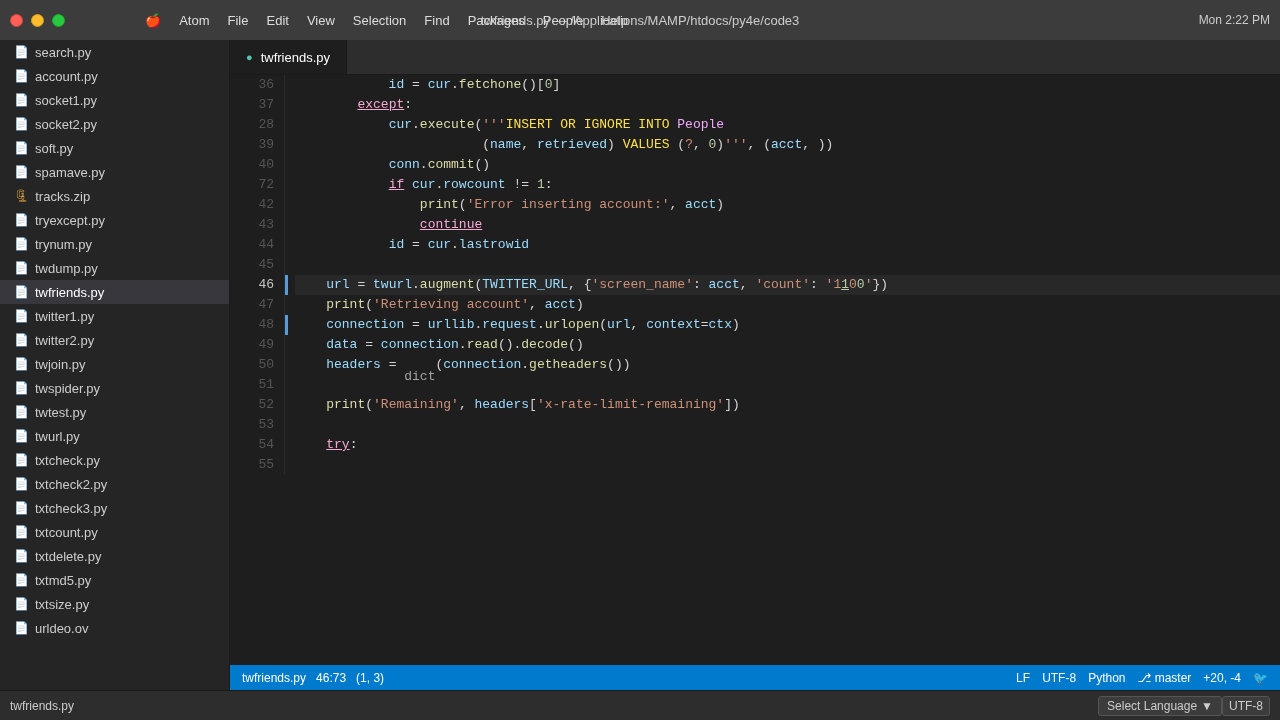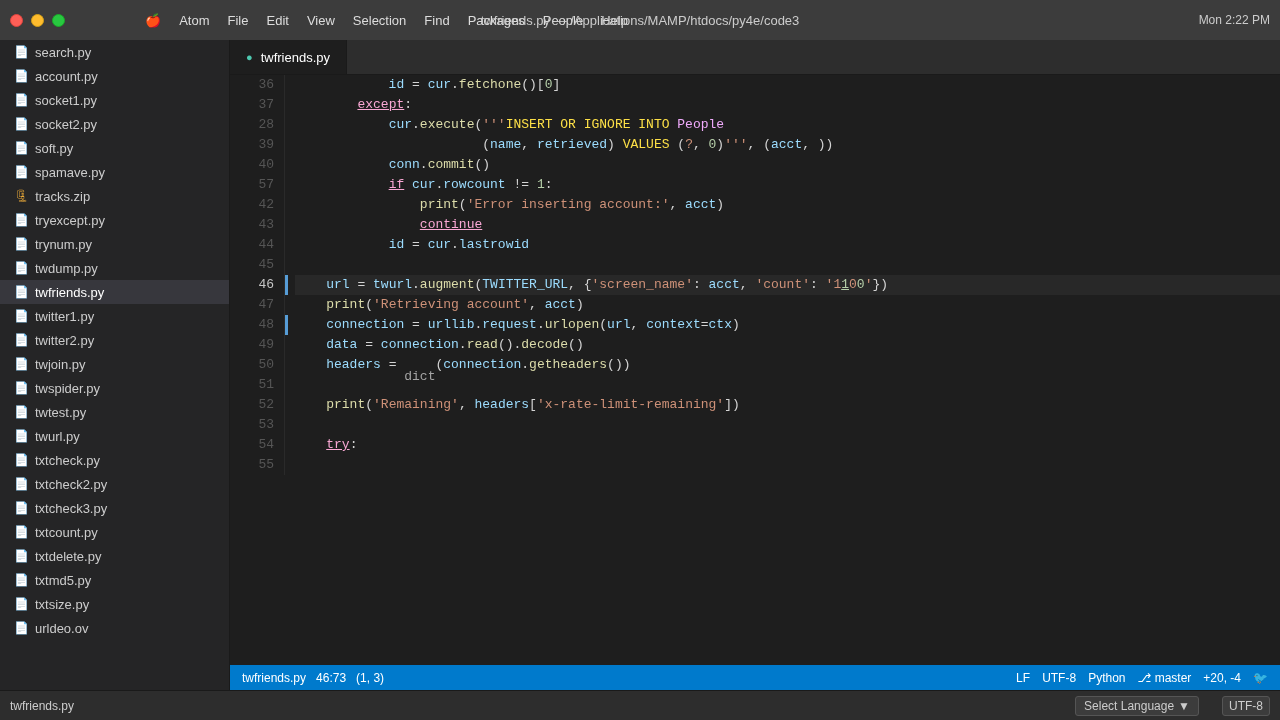--- a/index.html
+++ b/index.html
@@ -416,21 +416,21 @@
 
     <div class="code-editor">
       <div class="code-content">
 
         <div class="line-numbers">
           <span class="line-number">36</span>
           <span class="line-number">37</span>
           <span class="line-number">28</span>
           <span class="line-number">39</span>
           <span class="line-number">40</span>
-          <span class="line-number">57</span>
+          <span class="line-number">72</span>
           <span class="line-number">42</span>
           <span class="line-number">43</span>
           <span class="line-number">44</span>
           <span class="line-number">45</span>
           <span class="line-number active">46</span>
           <span class="line-number">47</span>
           <span class="line-number">48</span>
           <span class="line-number">49</span>
           <span class="line-number">50</span>
           <span class="line-number">51</span>
@@ -541,20 +541,20 @@
         </span>
         <span class="status-item">+20, -4</span>
         <span class="status-item" style="color:#1da1f2;">🐦</span>
       </div>
     </div>
   </div>
 </div>
 
 <div class="bottom-bar">
   <span class="bottom-item">twfriends.py</span>
-  <div style="margin-left:auto;display:flex;align-items:center;gap:23px;">
+  <div style="margin-left:auto;display:flex;align-items:center;gap:0;">
     <button class="select-language-btn">
       <span>Select Language</span>
       <span>▼</span>
     </button>
     <span class="encoding-badge">UTF-8</span>
   </div>
 </div>
 
 </body></html>

